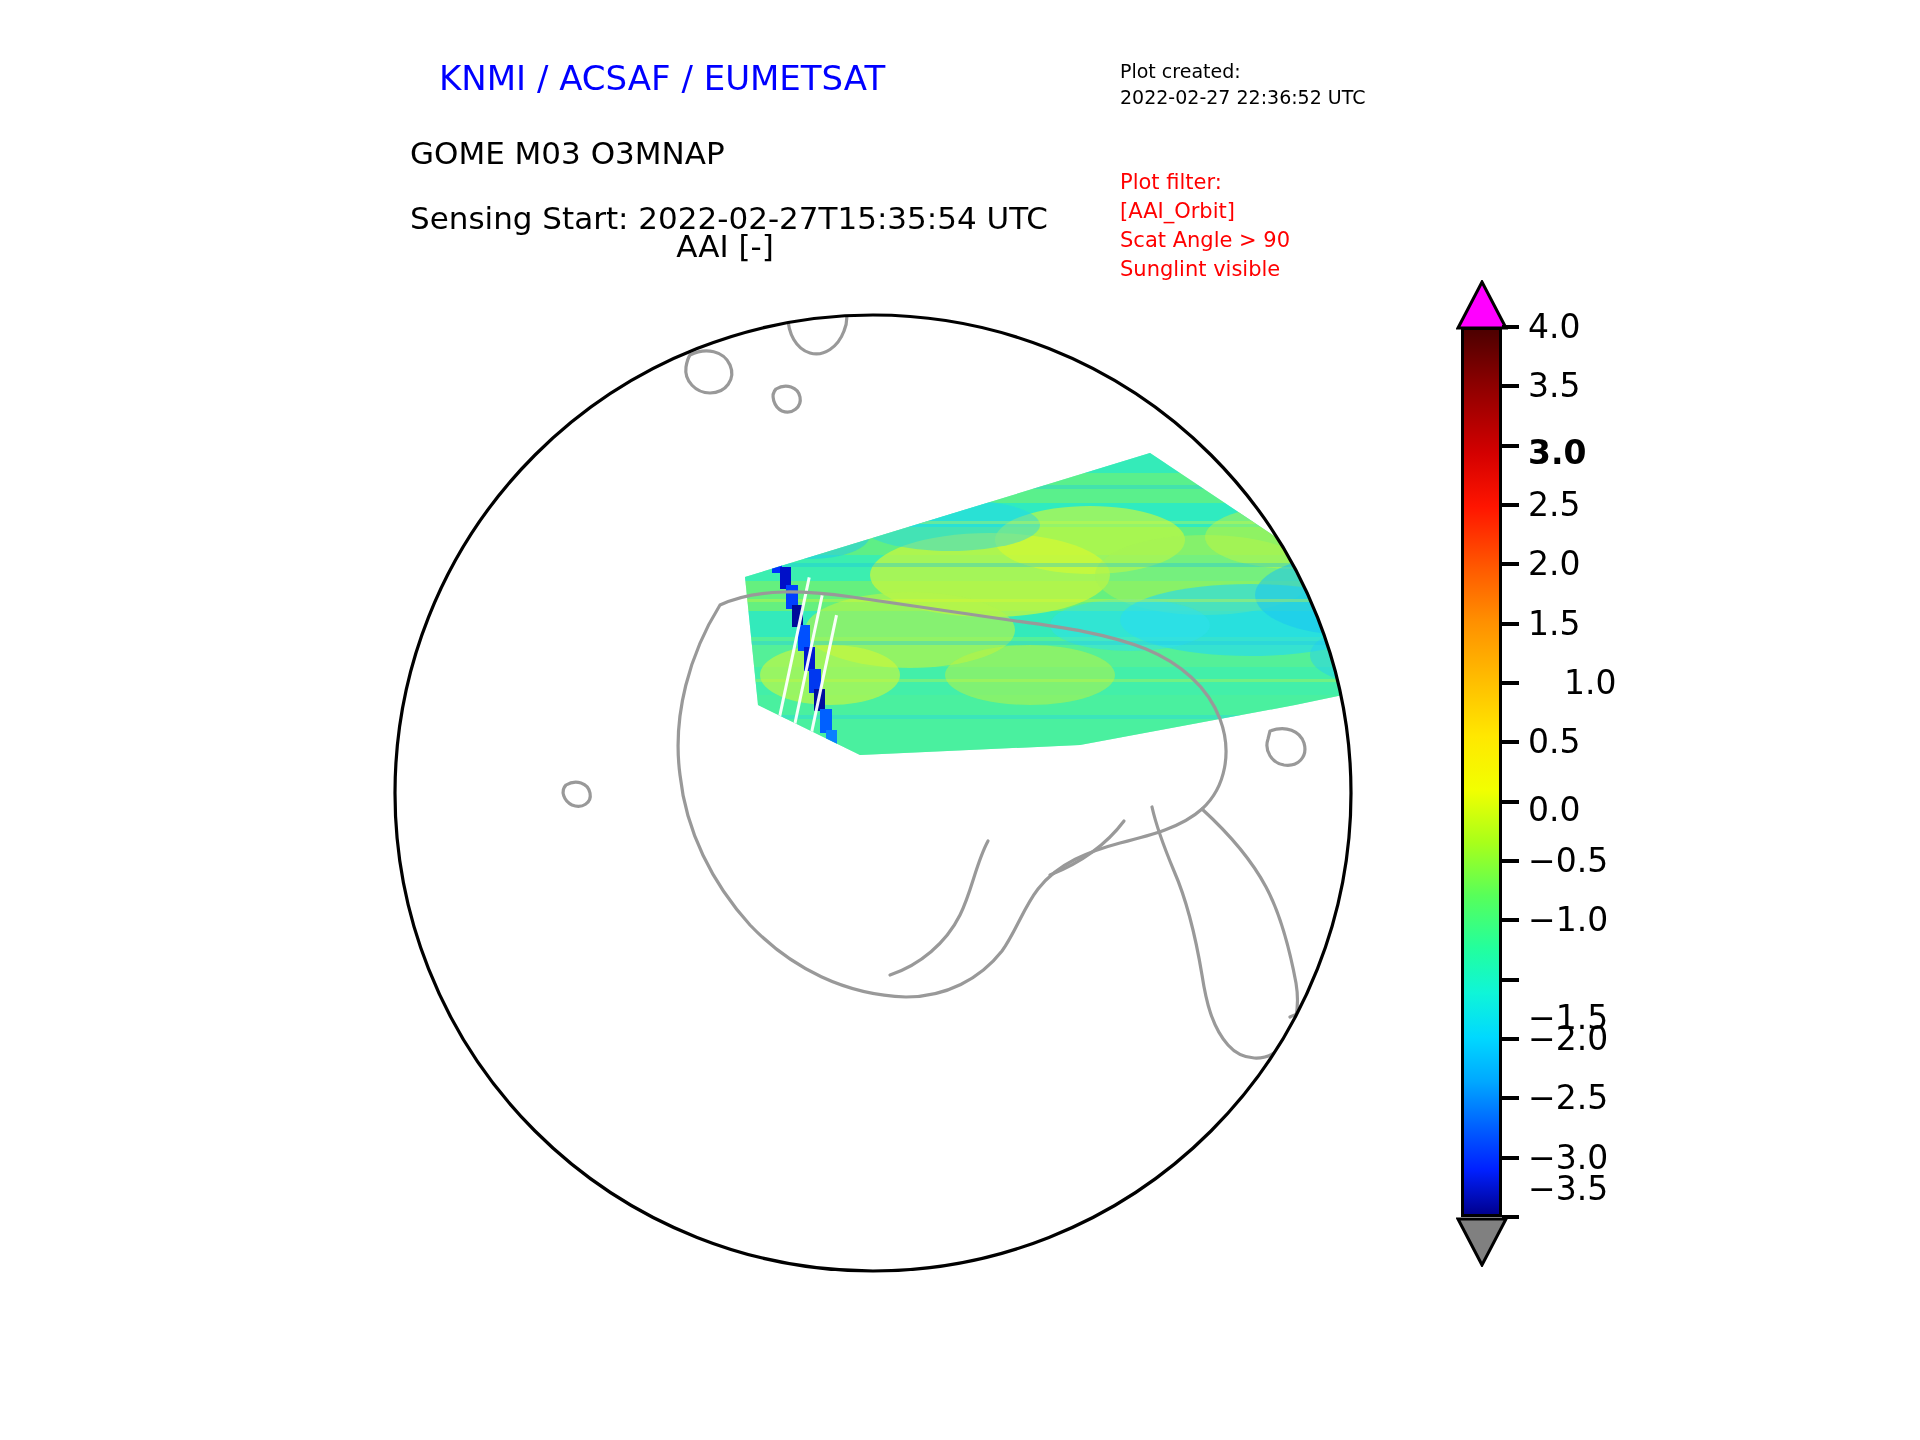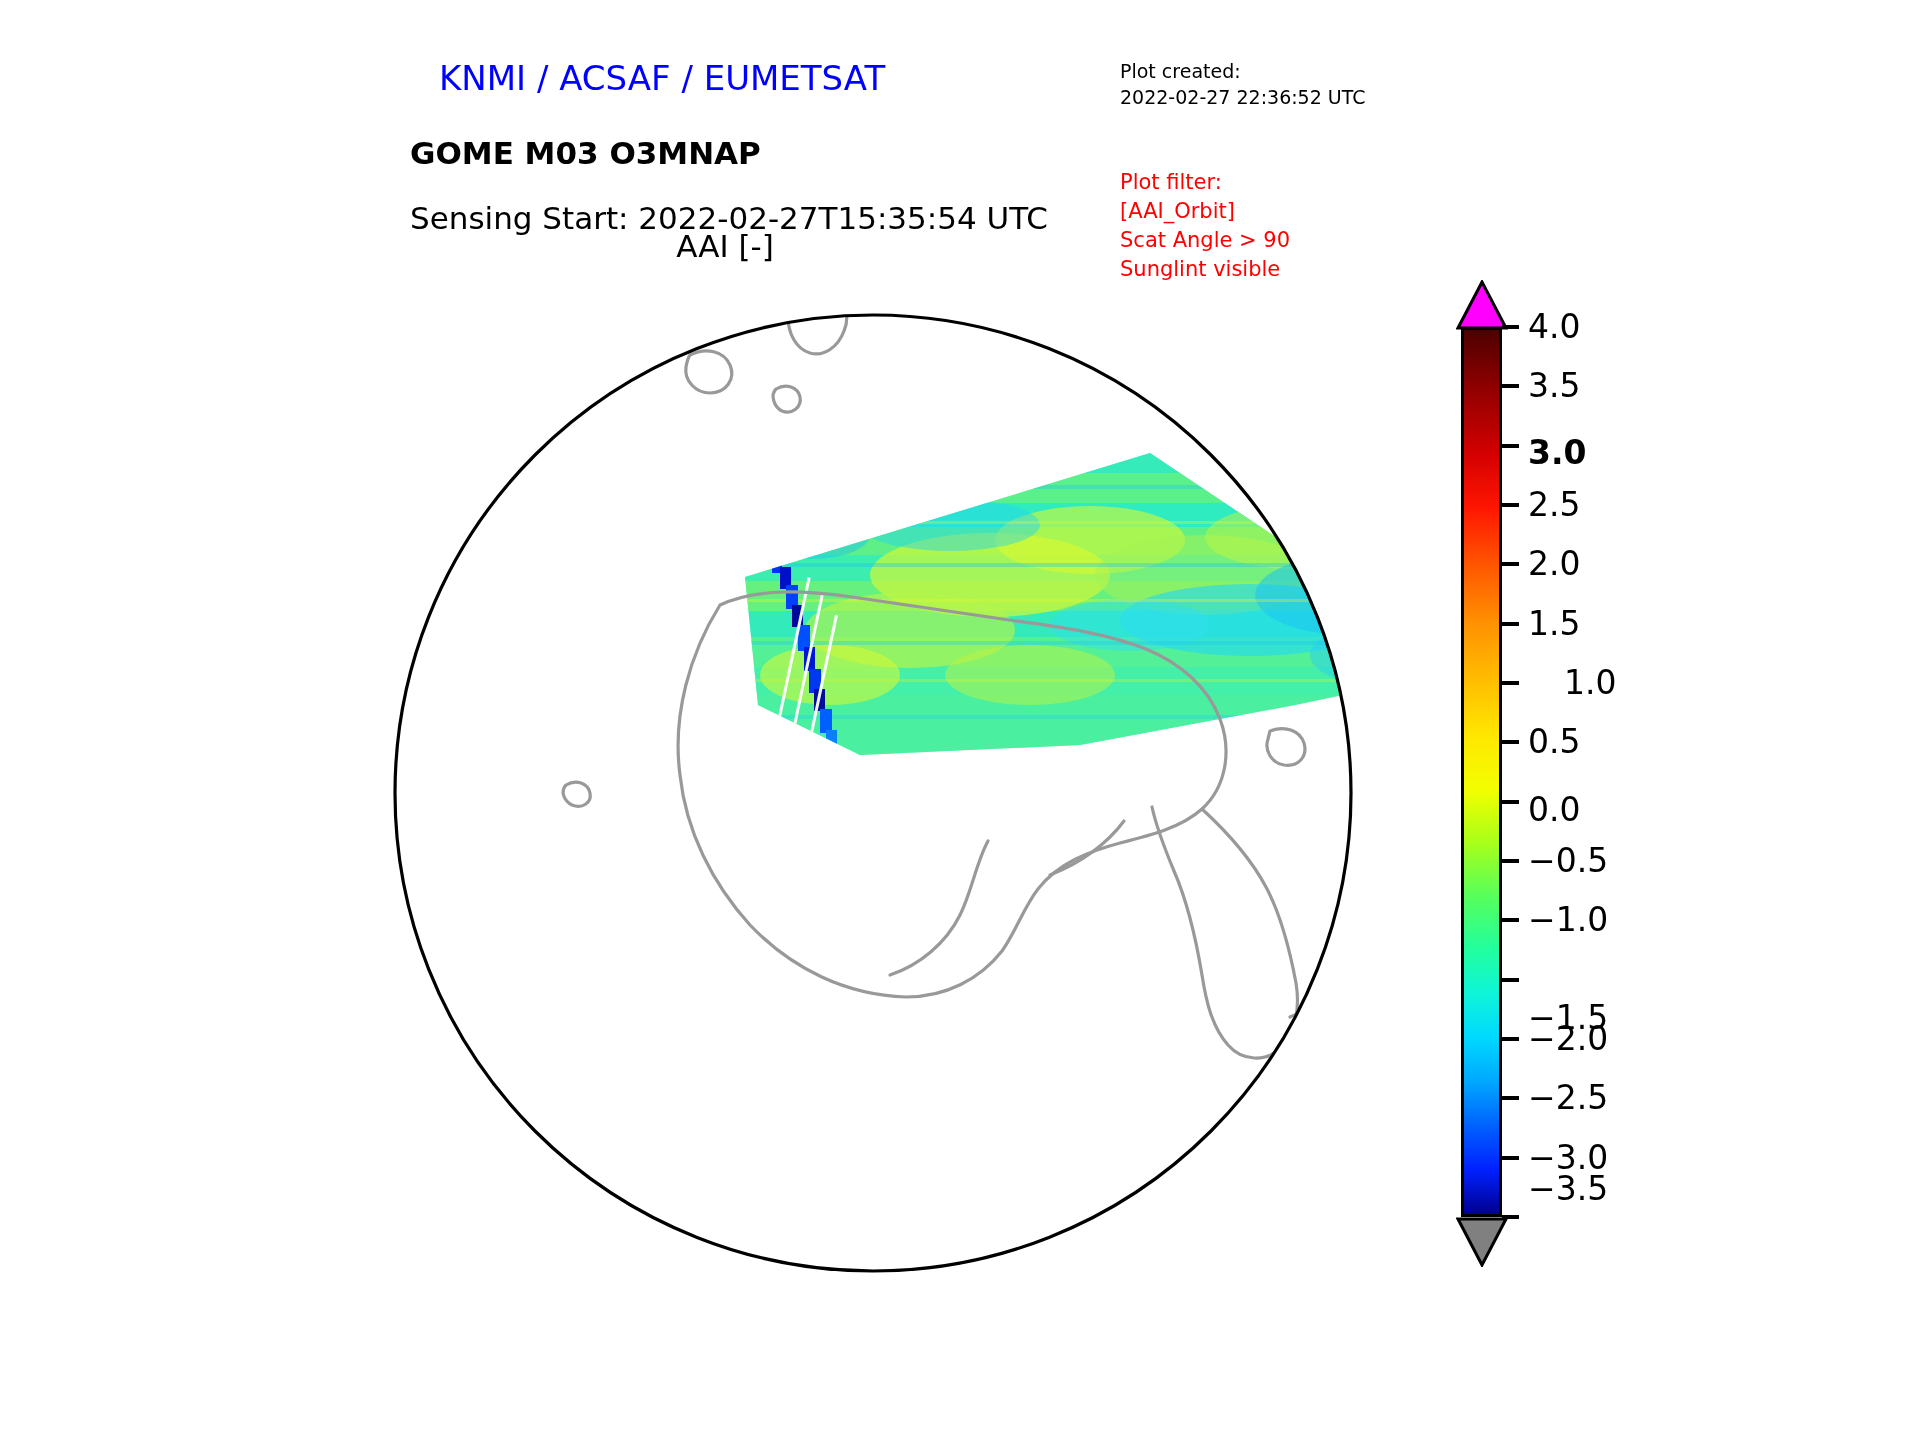--- a/index.html
+++ b/index.html
@@ -4,21 +4,21 @@
 <title>GOME M03 O3MNAP AAI</title>
 <style>
   html,body{margin:0;padding:0;background:#ffffff;}
   body{width:1920px;height:1440px;position:relative;overflow:hidden;
        font-family:"DejaVu Sans","Liberation Sans",sans-serif;color:#000;}
 
   .abs{position:absolute;}
 
   
   #org-title{left:410px;top:58px;font-size:34px;color:#0000ff;letter-spacing:0px;white-space:nowrap;margin-left:29px;}
-  #dataset-title{left:410px;top:135px;font-size:31px;color:#000;white-space:nowrap;font-weight:bold;}
+  #dataset-title{left:410px;top:135px;font-size:31px;color:#000;white-space:nowrap;}
   #sensing-start{left:410px;top:182px;font-size:31px;color:#000;white-space:nowrap;margin-top:18px;}
   #quantity-title{left:0px;top:228px;width:1450px;text-align:center;font-size:31px;color:#000;}
 
   #plot-created-block{left:1120px;top:58px;width:330px;
       font-size:19px;line-height:26px;color:#000;}
 
   #plot-filter-block{left:1120px;top:168px;width:330px;text-align:left;
       font-size:21px;line-height:29px;color:#ff0000;}
 
   

